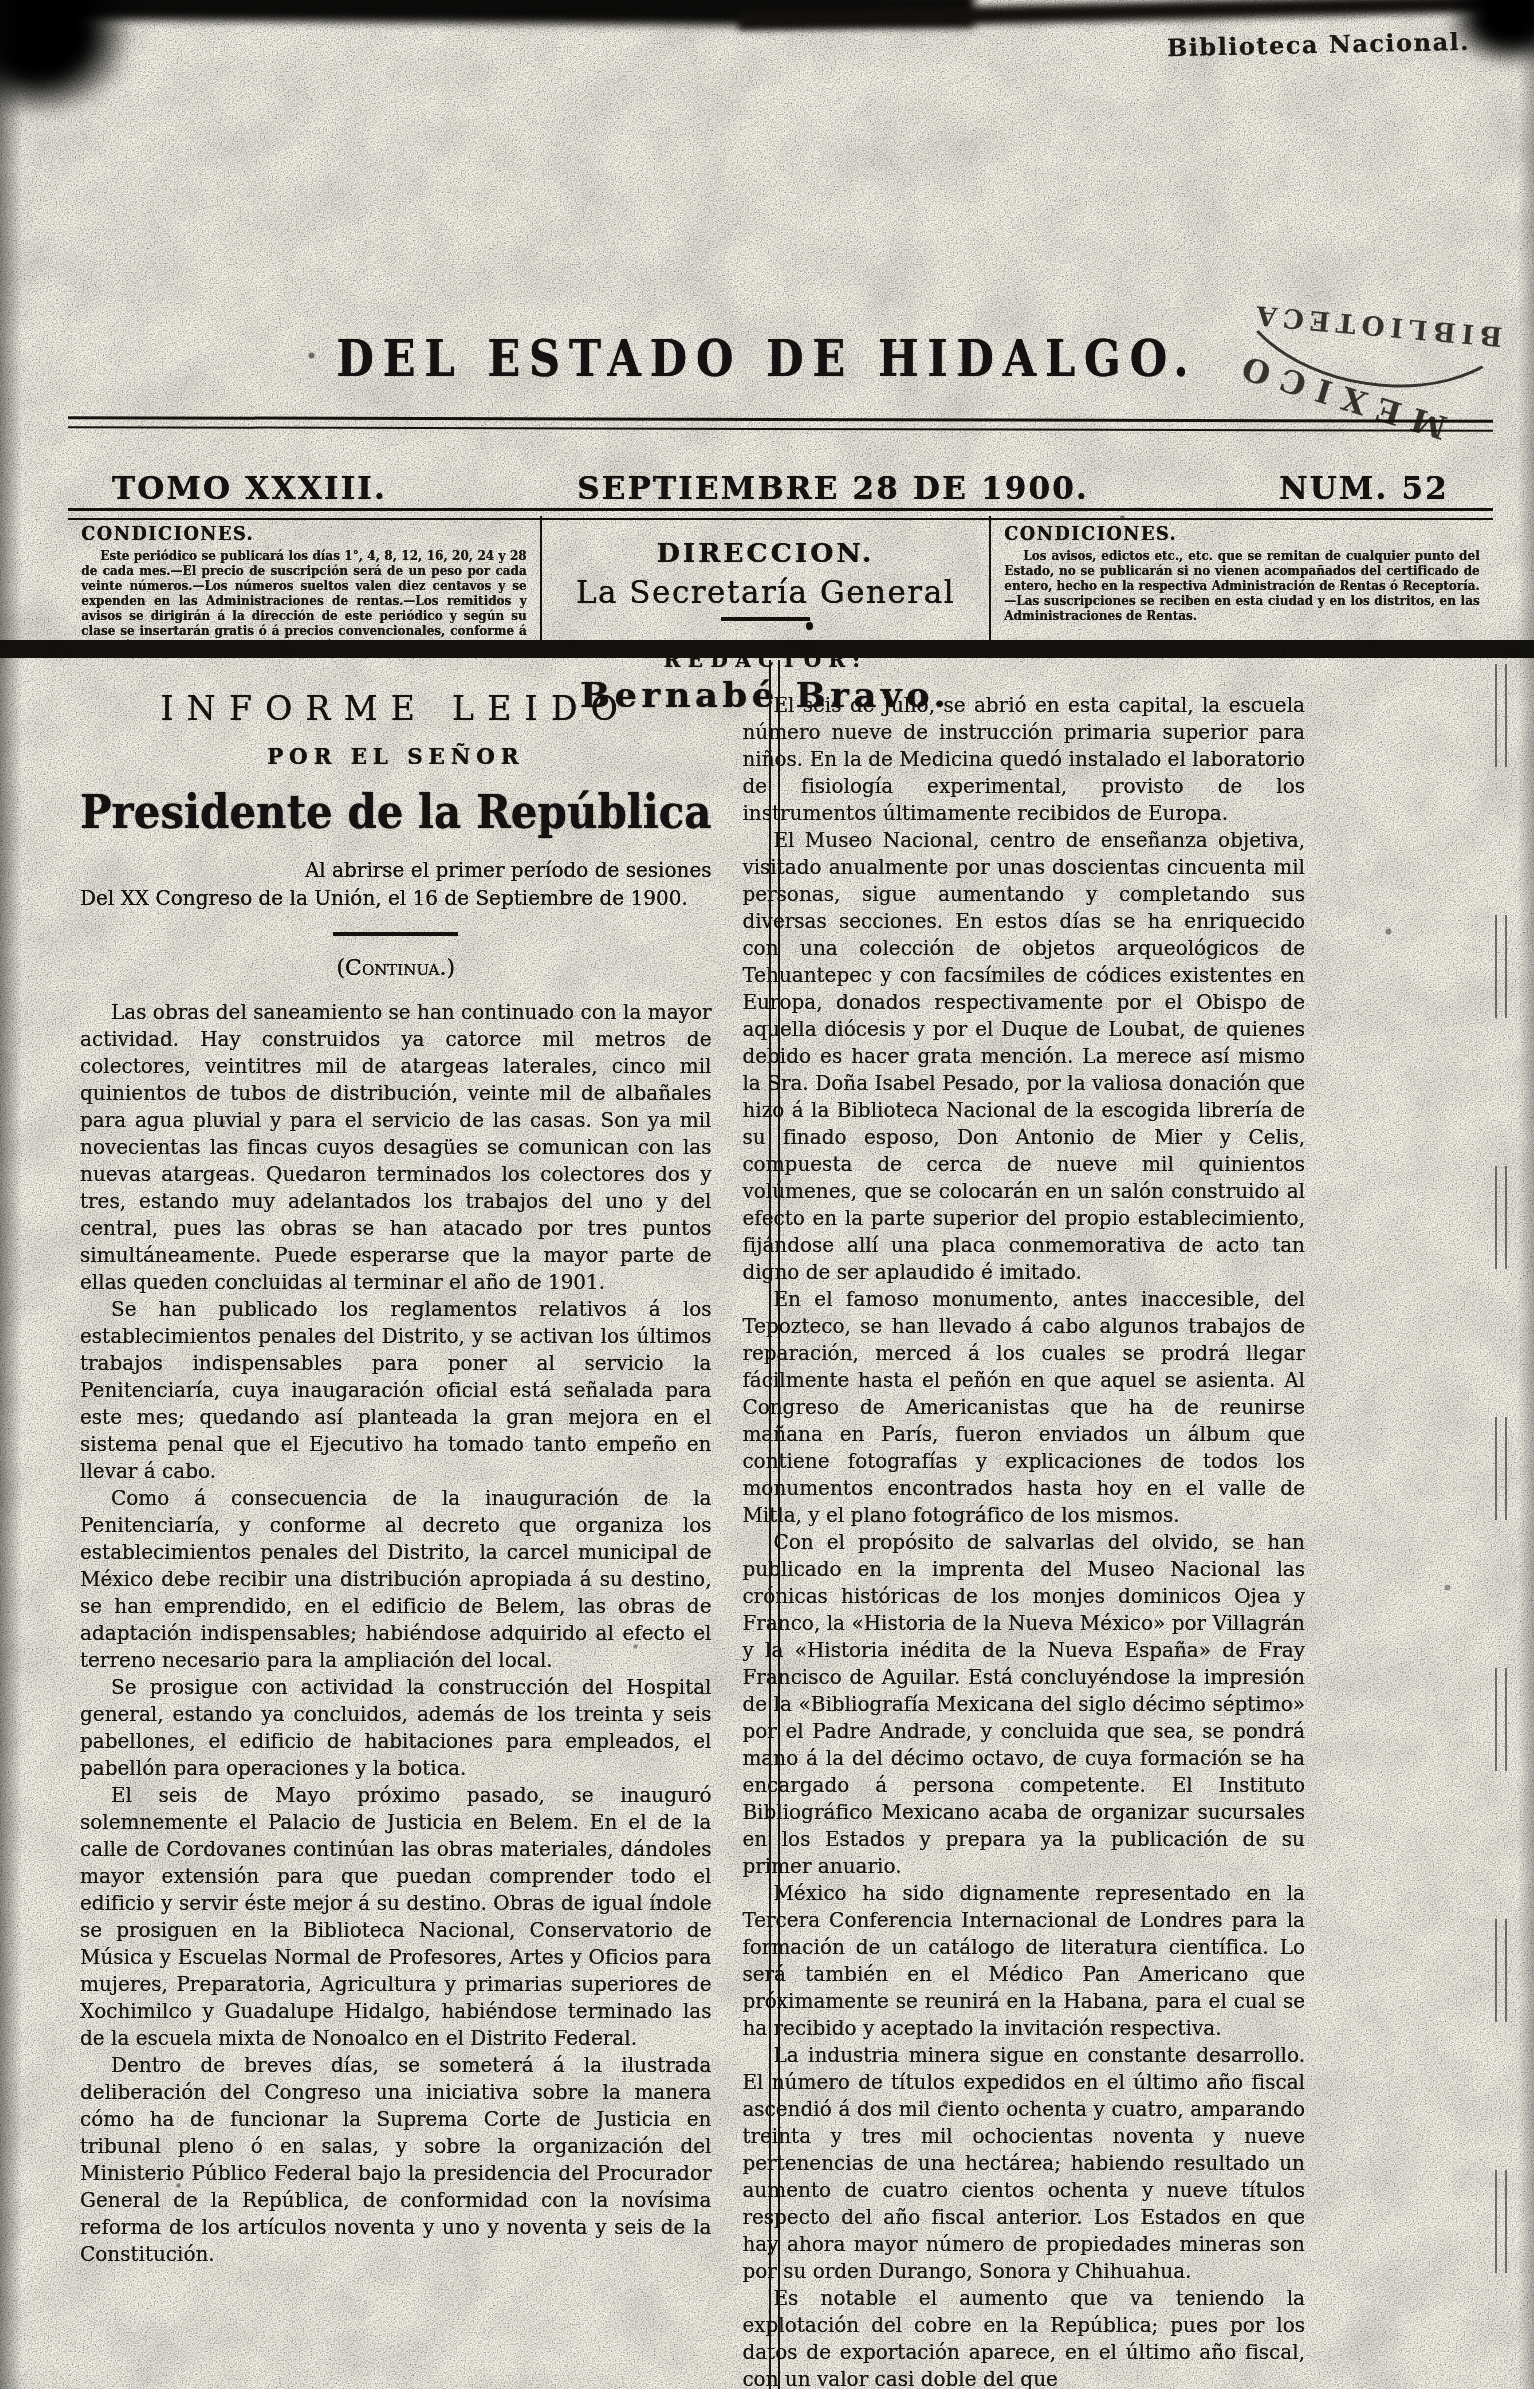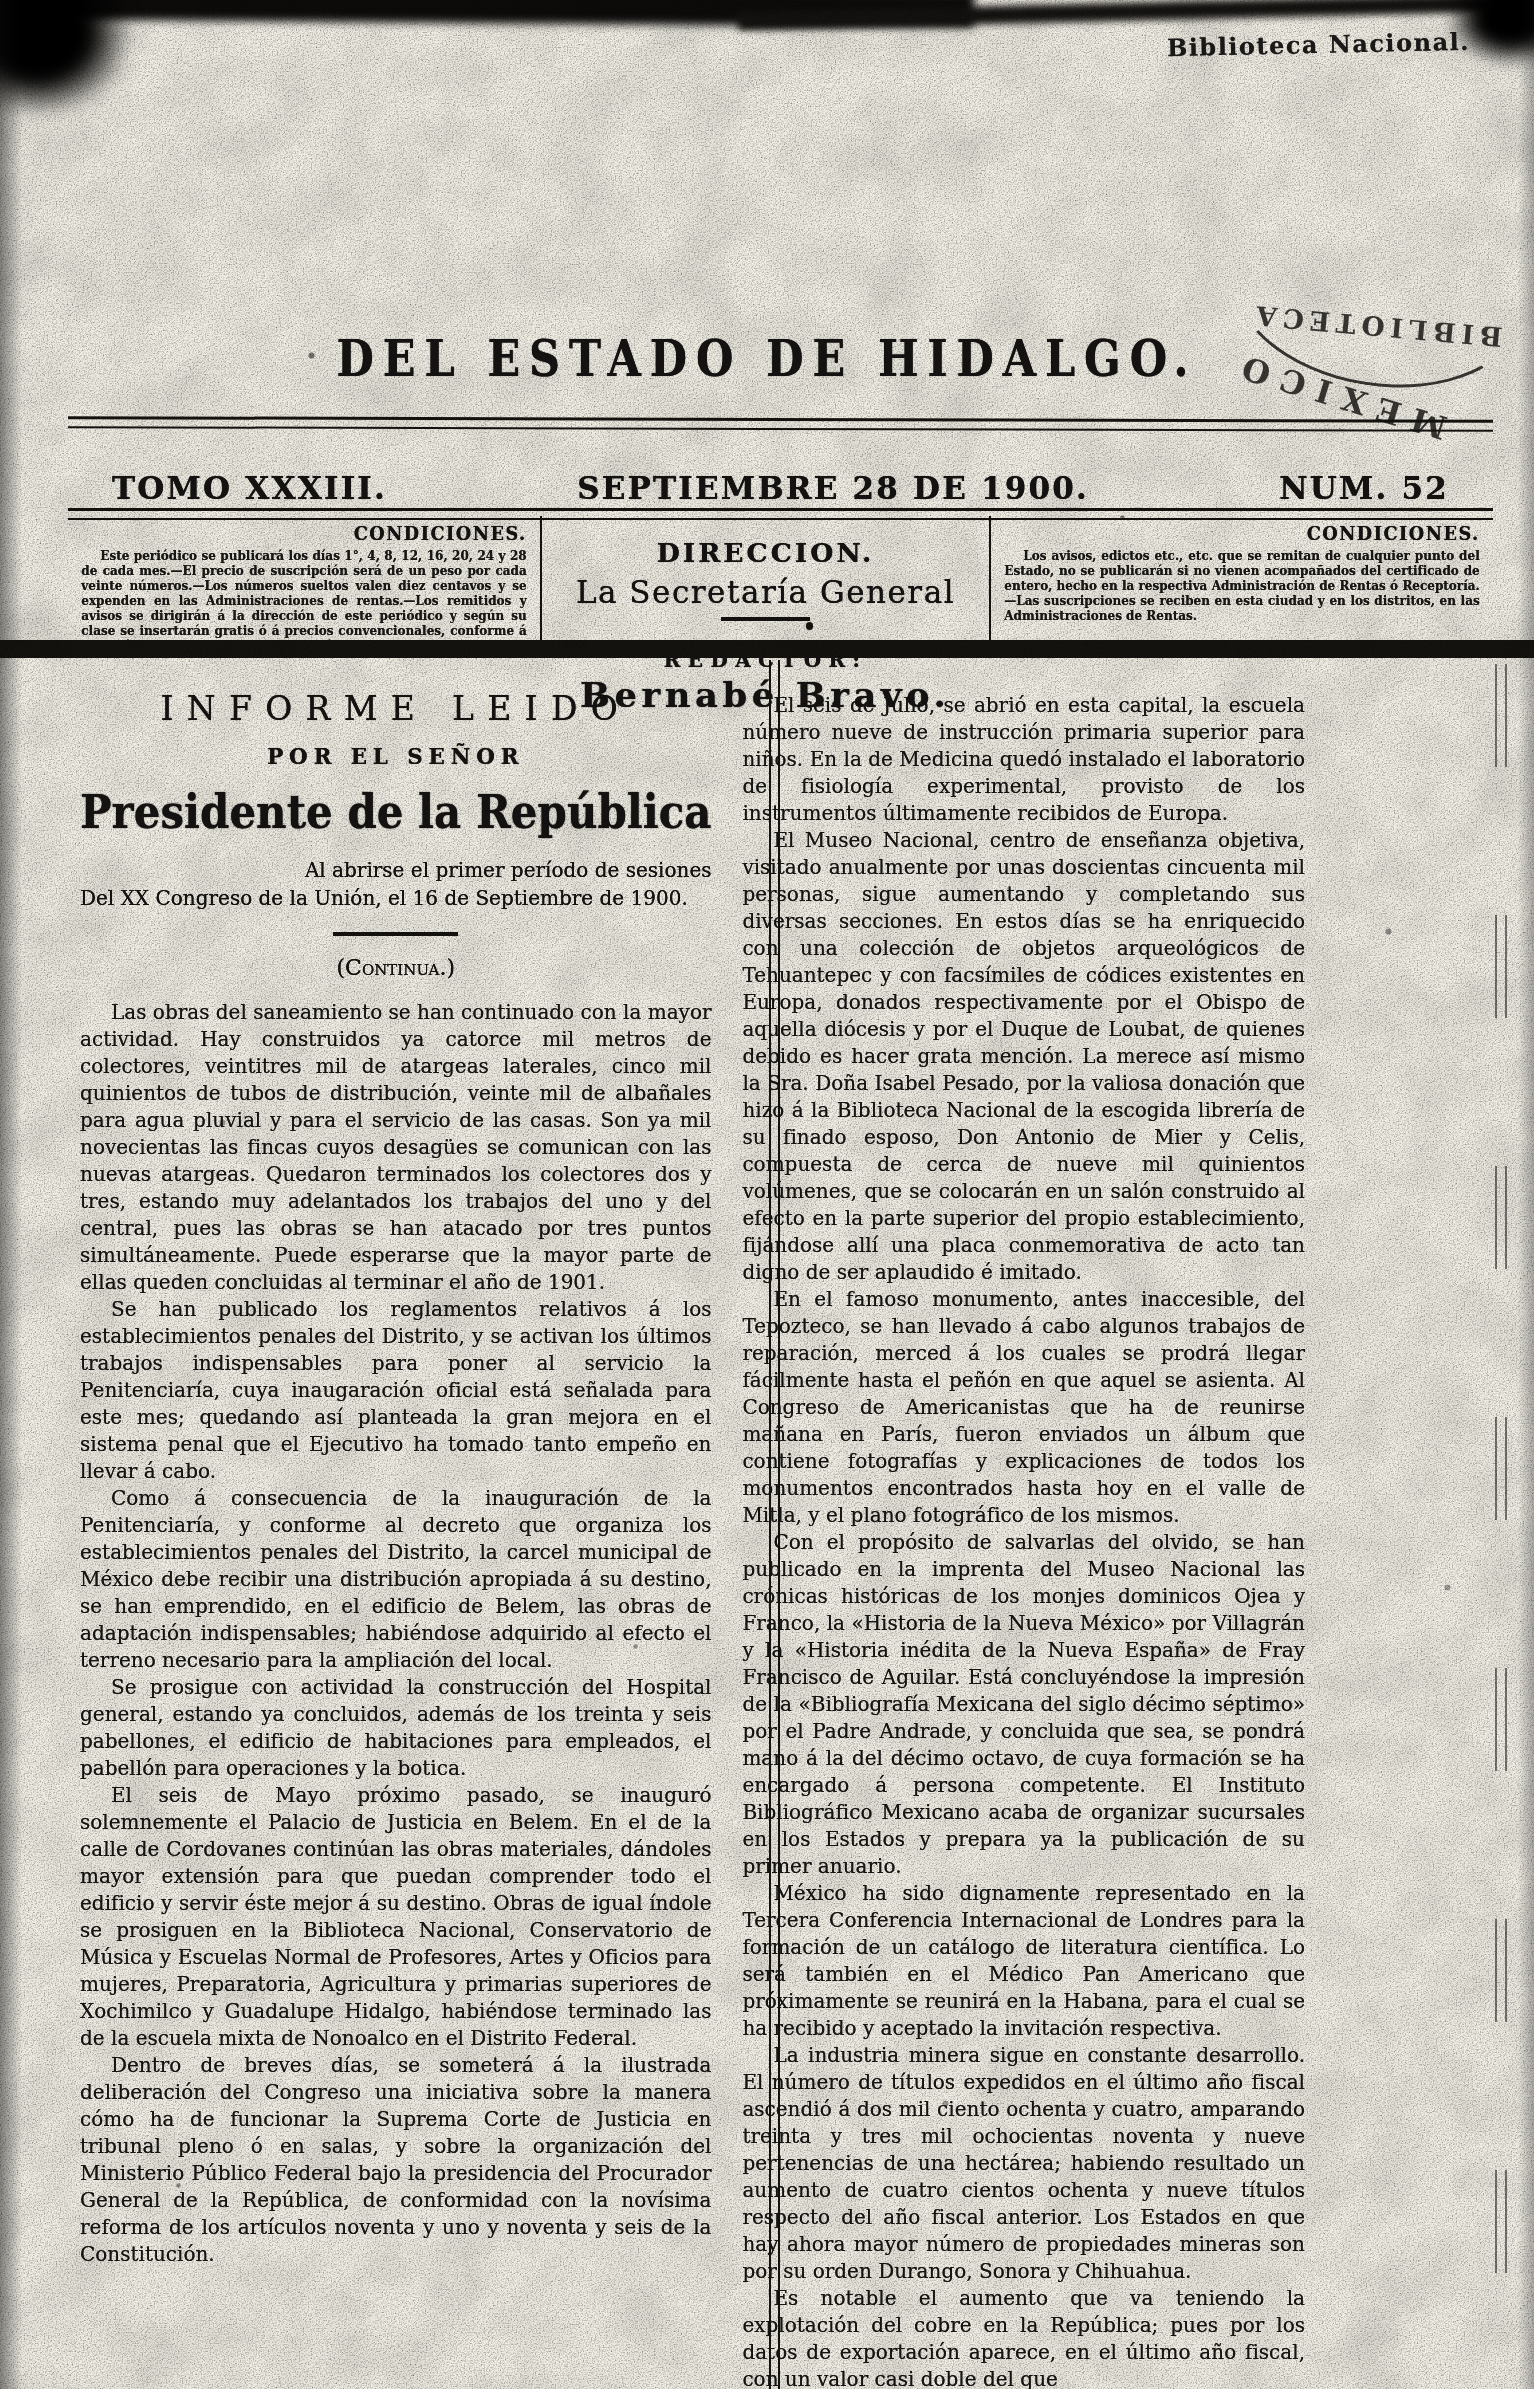--- a/index.html
+++ b/index.html
@@ -43,21 +43,21 @@
   .rule-a{top:418px;transform:rotate(.15deg);}
   .rule-b{top:508px;}
   .issue-row{position:absolute;top:434px;left:68px;width:1425px;height:72px;display:flex;align-items:flex-end;justify-content:space-between;padding:0 44px;box-sizing:border-box;}
   .issue-row div{font-size:31px;font-weight:700;letter-spacing:2.2px;text-shadow:0 0 0.7px #000;}
   
   .hdr{position:absolute;top:516px;left:68px;width:1425px;height:124px;display:flex;}
   .hdr-cell{box-sizing:border-box;padding:5.9px 13.3px 0 13.3px;}
   .hdr-cell.c1{width:472px;}
   .hdr-cell.c2{width:451px;border-left:2.2px solid #15130f;border-right:2.2px solid #15130f;text-align:center;}
   .hdr-cell.c3{width:502px;}
-  .cond-title{text-align:right;font-size:17.7px;font-weight:700;letter-spacing:1.5px;margin:1.5px 0 4.4px 0;text-shadow:0 0 0.7px #000;}
+  .cond-title{text-align:left;font-size:17.7px;font-weight:700;letter-spacing:1.5px;margin:1.5px 0 4.4px 0;text-shadow:0 0 0.7px #000;}
   .cond-body{font-size:12px;line-height:15px;font-weight:700;text-align:justify;text-indent:19px;color:#1b1916;text-shadow:0 0 0.4px rgba(0,0,0,.8);}
   .dir-label{font-size:26.6px;font-weight:700;letter-spacing:3px;margin-top:15px;text-shadow:0 0 0.7px #000;}
   .dir-name{font-size:31px;margin-top:5.9px;letter-spacing:1.5px;text-shadow:0 0 0.7px #000;}
   .dir-rule{width:89px;height:3.7px;background:#15130f;margin:7.4px auto 1.5px auto;}
   .dir-dot{width:7.4px;height:7.4px;background:#15130f;border-radius:50%;margin:0 auto;position:relative;left:44px;}
   .red-label{font-size:20px;font-weight:700;letter-spacing:7.4px;margin-top:18px;text-shadow:0 0 0.7px #000;}
   .red-name{font-size:34px;font-weight:700;letter-spacing:4.4px;margin-top:3px;transform:scaleX(1.04);text-shadow:0 0 1.1px #000;}
   .black-bar{position:absolute;top:640px;left:0;width:1534px;height:17.7px;background:#15130f;filter:blur(0.4px);}
   
   .body-wrap{position:absolute;top:658px;left:0;width:1342px;bottom:0;display:flex;}

